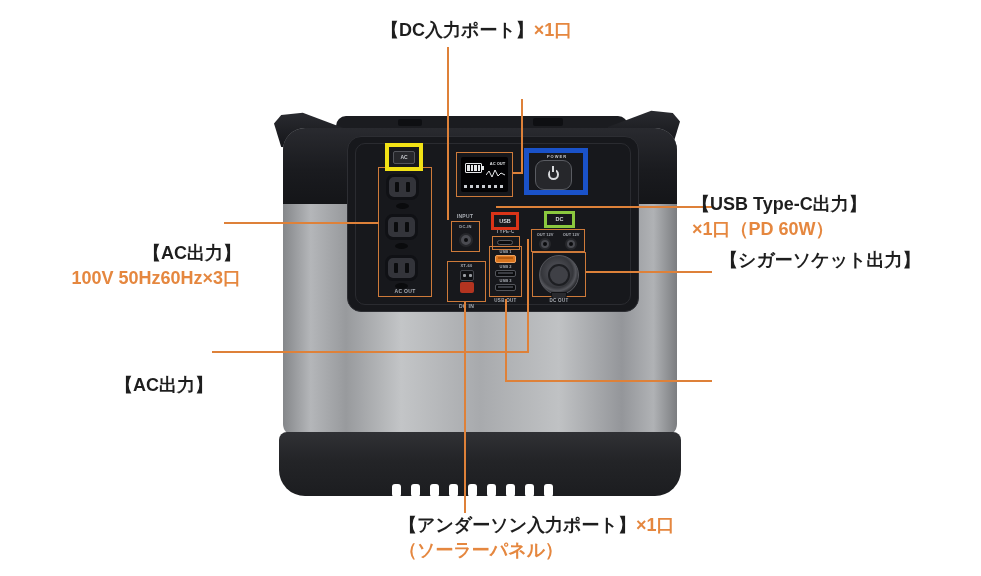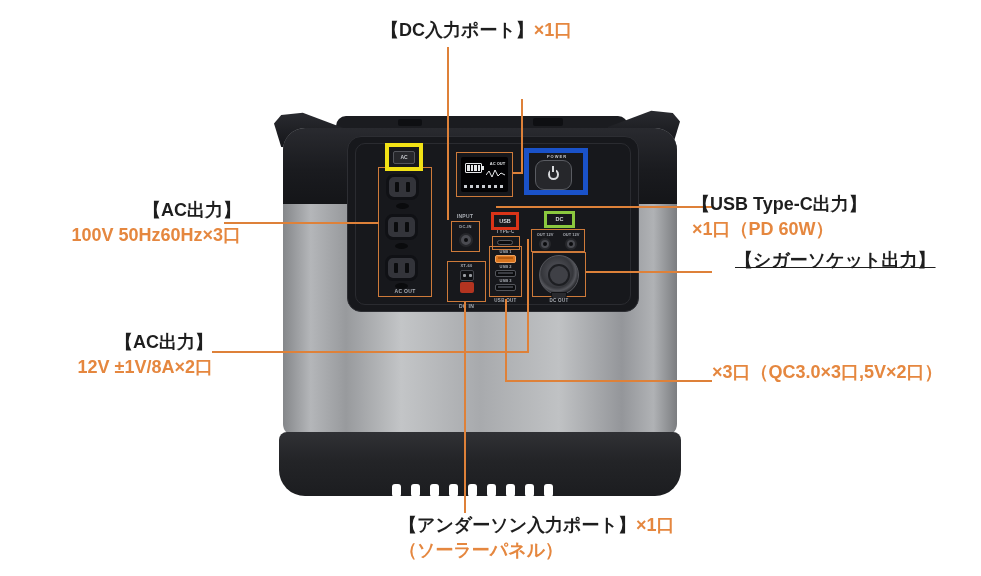--- a/index.html
+++ b/index.html
@@ -5,27 +5,27 @@
   * { box-sizing: border-box; margin: 0; padding: 0; }
   html,body { background:#fff; }
   .cv {
     position: relative; width: 981px; height: 576px; background: #fff;
     font-family: "Liberation Sans", "DejaVu Sans", sans-serif; overflow: hidden;
   }
   
   .lbl { position: absolute; font-weight: bold; white-space: nowrap; color: #1e1e1e;
          font-size: 18px; line-height: 25px; }
   .lbl .sp, .sp { color: #E5873F; }
-  .rgt { text-align: right; }
+  .rgt { text-align: right; margin-top: 43px; }
   .lbl-dcin   { left: 381px; top: 18px; }
   .lbl-mon    { left: 455px; top: 72px; }
   .lbl-ac     { left: 15px;  top: 198px; width: 226px; }
   .lbl-dc     { left: 0px;   top: 330px; width: 213px; }
   .lbl-usbc   { left: 692px; top: 180px; margin-top: 12px; }
-  .lbl-cig    { left: 735px; top: 248px; text-decoration: underline; }
+  .lbl-cig    { left: 720px; top: 248px; }
   .lbl-usba   { left: 712px; top: 360px; }
   .lbl-and    { left: 399px; top: 513px; }
 
   
   .cl { position: absolute; background: #DE8139; }
 
   
   .top-face { position:absolute; left:336px; top:116px; width:292px; height:16px;
               background:#1b1c20; border-radius:10px 10px 0 0; }
   .vent { position:absolute; background:#0e0f12; border-radius:2px; }
@@ -286,30 +286,28 @@
 
   <div class="lbl lbl-dcin">
     <span>【DC入力ポート】</span><span class="sp">×1口</span>
   </div>
   <div class="lbl lbl-ac rgt">
     <div>【AC出力】</div>
     <div class="sp">100V 50Hz60Hz×3口</div>
   </div>
   <div class="lbl lbl-dc rgt">
     <div>【AC出力】</div>
-    <div class="sp">12V ±1V/8A×2口</div>
   </div>
   <div class="lbl lbl-usbc">
     <div>【USB Type-C出力】</div>
     <div class="sp">×1口（PD 60W）</div>
   </div>
   <div class="lbl lbl-cig">
     <div>【シガーソケット出力】</div>
   </div>
   <div class="lbl lbl-usba">
-    <div class="sp">×3口（QC3.0×3口,5V×2口）</div>
   </div>
   <div class="lbl lbl-and">
     <div><span>【アンダーソン入力ポート】</span><span class="sp">×1口</span></div>
     <div class="sp">（ソーラーパネル）</div>
   </div>
 
 </div>
 
 </body></html>

